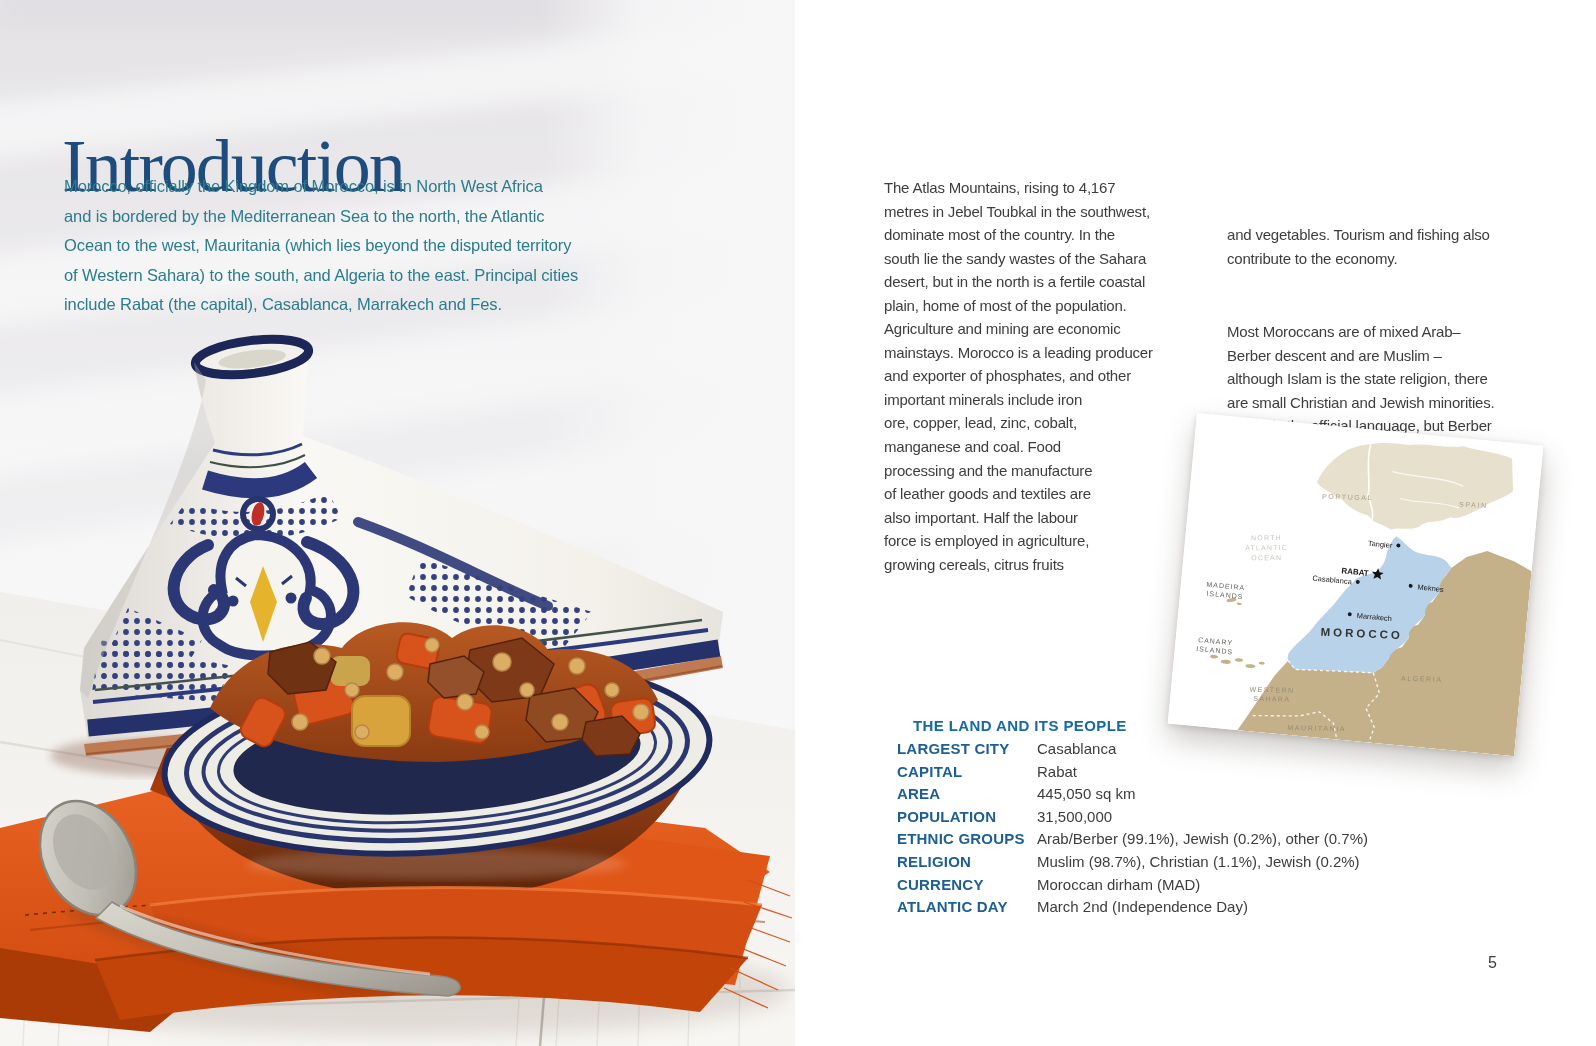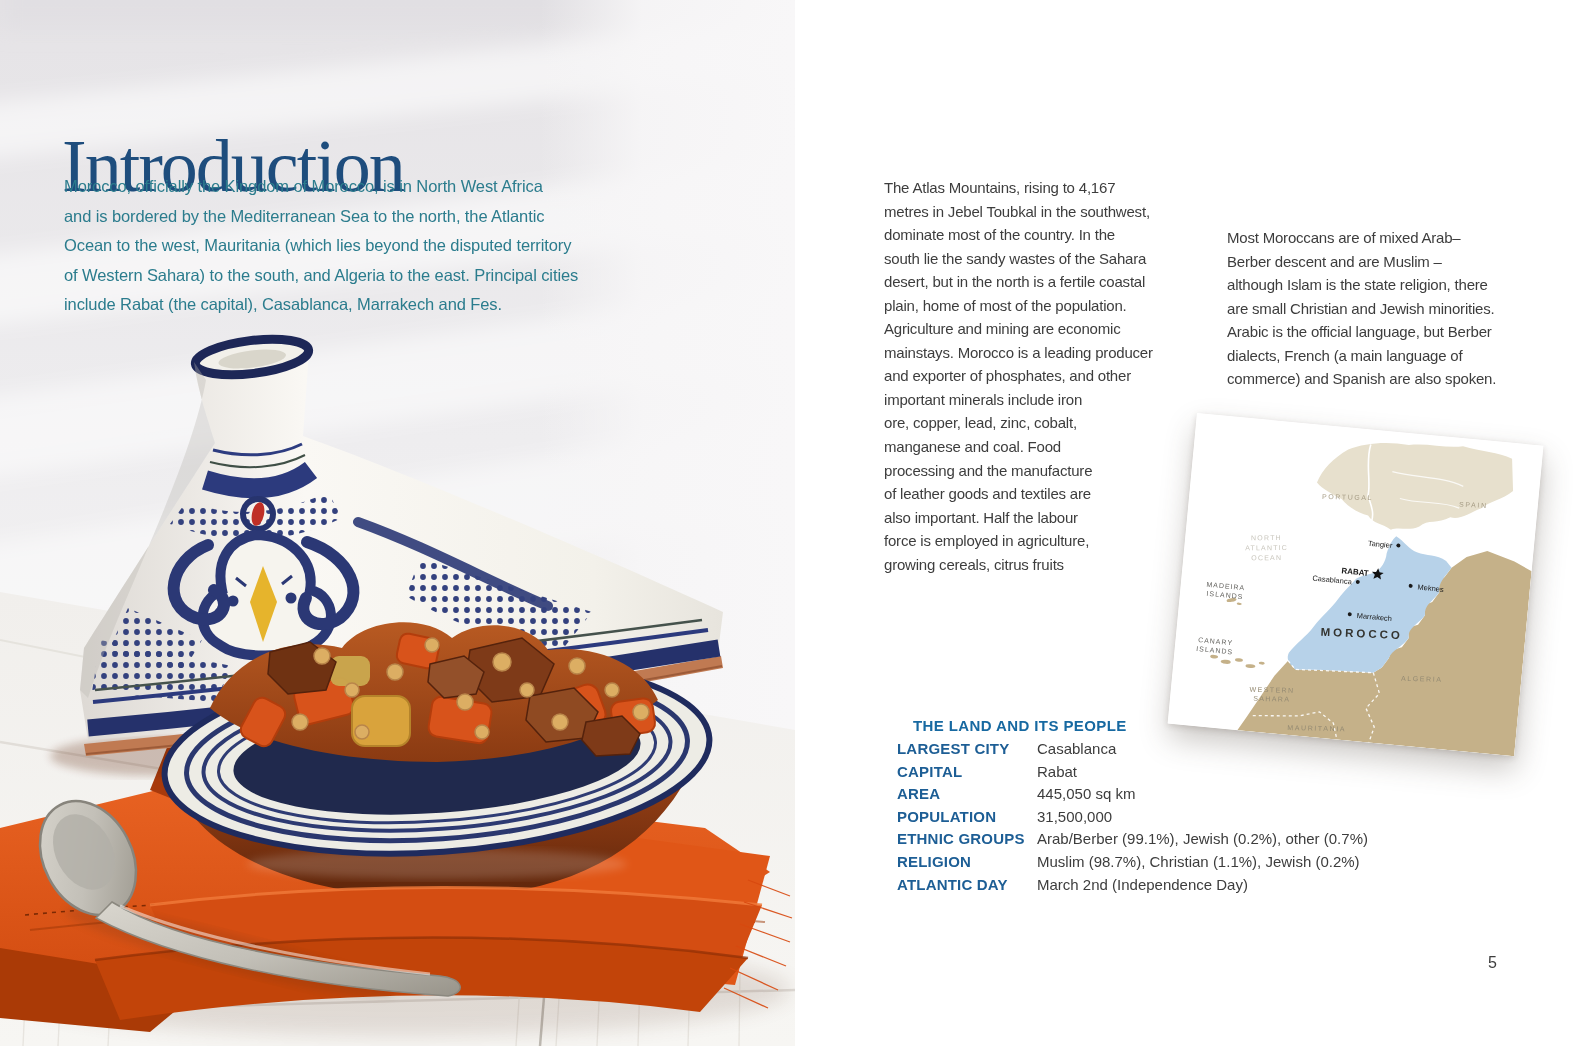--- a/index.html
+++ b/index.html
@@ -277,37 +277,40 @@
 and exporter of phosphates, and other
 important minerals include iron
 ore, copper, lead, zinc, cobalt,
 manganese and coal. Food
 processing and the manufacture
 of leather goods and textiles are
 also important. Half the labour
 force is employed in agriculture,
 growing cereals, citrus fruits</div>
 <div class="col col2">
+  <div class="para1">and vegetables. Tourism and fishing also
+contribute to the economy.</div>
   <div class="para2">Most Moroccans are of mixed Arab–
 Berber descent and are Muslim –
 although Islam is the state religion, there
 are small Christian and Jewish minorities.
 Arabic is the official language, but Berber
 dialects, French (a main language of
 commerce) and Spanish are also spoken.</div>
 </div>
 
 <div class="facts">
   <h3>THE LAND AND ITS PEOPLE</h3>
   <div class="frow"><span class="lab">LARGEST CITY</span><span class="val">Casablanca</span></div>
   <div class="frow"><span class="lab">CAPITAL</span><span class="val">Rabat</span></div>
   <div class="frow"><span class="lab">AREA</span><span class="val">445,050 sq km</span></div>
   <div class="frow"><span class="lab">POPULATION</span><span class="val">31,500,000</span></div>
   <div class="frow"><span class="lab">ETHNIC GROUPS</span><span class="val">Arab/Berber (99.1%), Jewish (0.2%), other (0.7%)</span></div>
   <div class="frow"><span class="lab">RELIGION</span><span class="val">Muslim (98.7%), Christian (1.1%), Jewish (0.2%)</span></div>
+  <div class="frow"><span class="lab">CURRENCY</span><span class="val">Moroccan dirham (MAD)</span></div>
   <div class="frow"><span class="lab">ATLANTIC DAY</span><span class="val">March 2nd (Independence Day)</span></div>
 </div>
 
 <div class="pagenum">5</div>
 
 <div class="mapsheet">
 <svg width="348" height="312" viewBox="0 0 348 312">
   <rect x="0" y="0" width="348" height="312" fill="#ffffff"></rect>
 
   <g>

